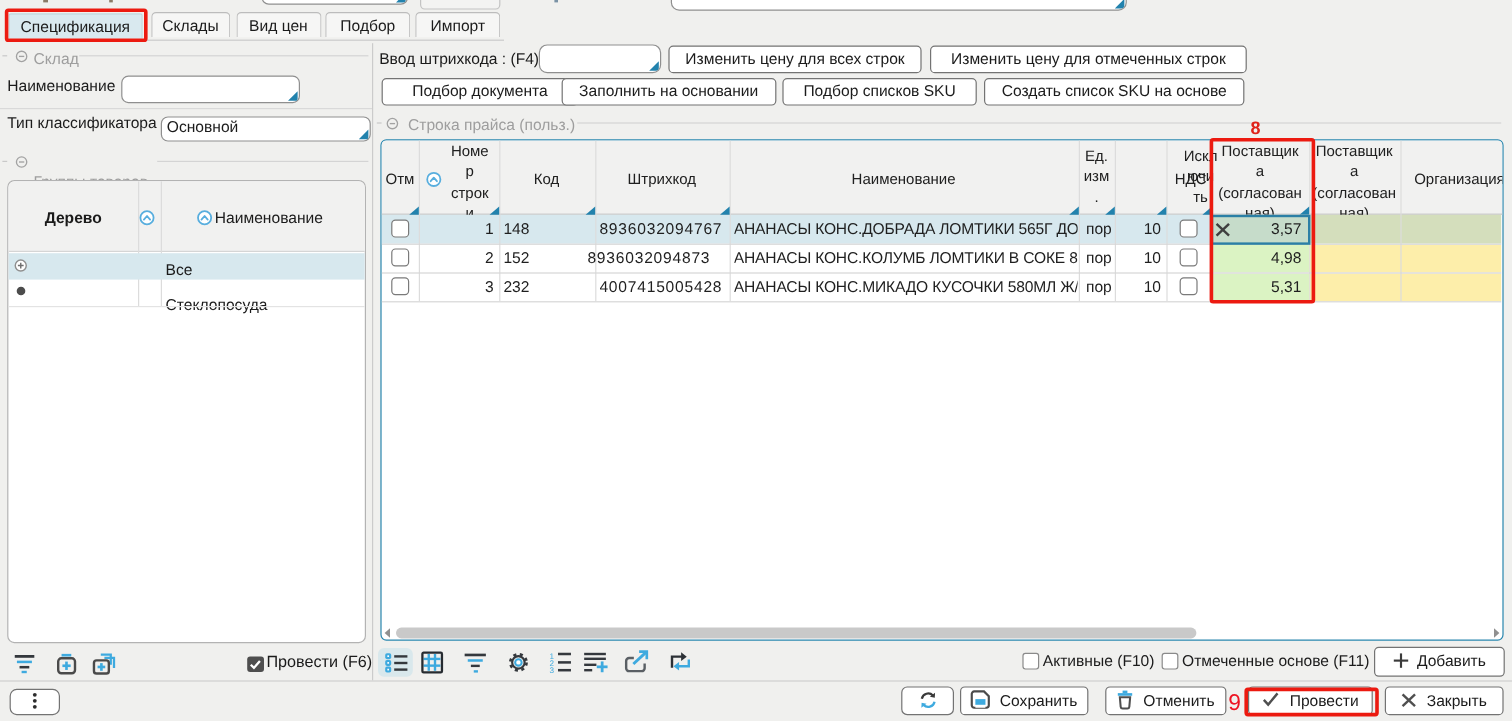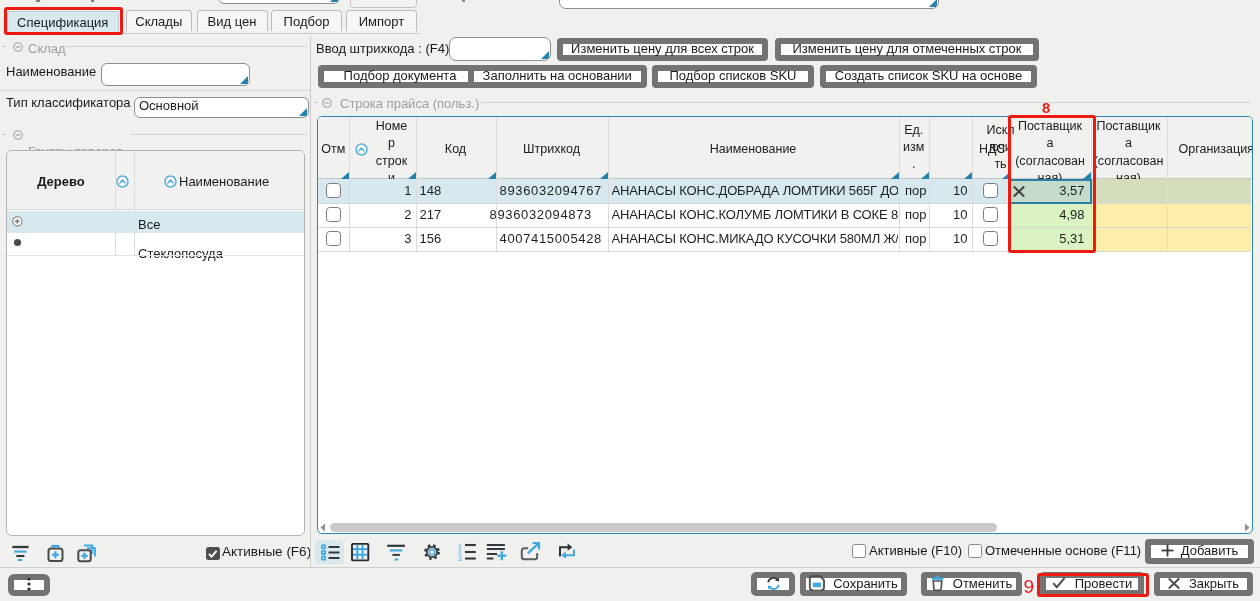--- a/index.html
+++ b/index.html
@@ -1,17 +1,17 @@
 <!DOCTYPE html>
 <html><head><meta charset="utf-8">
 <style>
   html,body{margin:0;padding:0;width:1260px;height:601px;overflow:hidden;
     background:#f0f0ee;font-family:"Liberation Sans",sans-serif;font-size:13px;color:#1b1b1b;}
   .a{position:absolute;box-sizing:border-box;}
-  .btn{position:absolute;box-sizing:border-box;background:#fff;border:6px solid #737373;border-radius:4px;
+  .btn{position:absolute;box-sizing:border-box;background:#fff;border:1px solid #737373;border-radius:4px;
     display:flex;align-items:center;justify-content:center;font-size:13px;color:#1b1b1b;white-space:nowrap;padding-bottom:2px;}
   .inp{position:absolute;box-sizing:border-box;background:#fff;border:1px solid #8f8f8f;border-radius:6px;overflow:hidden;}
   .tri{position:absolute;right:1px;bottom:1px;width:0;height:0;border-style:solid;
     border-width:0 0 8px 8px;border-color:transparent transparent #2282ad transparent;}
   .glb{position:absolute;color:#9e9e9e;font-size:13px;white-space:nowrap;}
   .gln{position:absolute;height:1px;background:#d4d4d4;}
   .tab{position:absolute;box-sizing:border-box;top:9.5px;height:21.5px;background:#f6f6f5;
     border:1px solid #bcbcbc;border-bottom:none;border-radius:4px 4px 0 0;padding-top:2px;
     display:flex;align-items:center;justify-content:center;font-size:13px;}
   .redbox{position:absolute;box-sizing:border-box;border:3.5px solid #ec1a10;border-radius:3px;z-index:50;}
@@ -118,21 +118,21 @@
   <path d="M7,1.5 H15.3 V10" fill="none" stroke="#3eaadf" stroke-width="1.9"></path>
   <path d="M10,4.3 H18 V12.6" fill="none" stroke="#3eaadf" stroke-width="1.9"></path>
   <rect x="1.3" y="6.3" width="12.4" height="11" rx="2.2" fill="none" stroke="#4a4a4a" stroke-width="2"></rect>
   <line x1="4.3" y1="11.8" x2="10.7" y2="11.8" stroke="#3eaadf" stroke-width="2.2"></line>
   <line x1="7.5" y1="8.6" x2="7.5" y2="15" stroke="#3eaadf" stroke-width="2.2"></line>
   </svg>
 <div class="a" style="left:206px;top:546.5px;width:13.5px;height:13.5px;background:#4e4e4e;border-radius:2.5px;"></div>
 <svg style="left:206px;top:546.5px;" width="13.5" height="13.5" viewBox="0 0 13.5 13.5">
   <path d="M3,7 5.6,9.6 10.6,3.8" fill="none" stroke="#fff" stroke-width="1.9"></path>
   </svg>
-<div class="a" style="left:222px;top:544px;font-size:13.5px;">Активные (F6)</div>
+<div class="a" style="left:222px;top:544px;font-size:13.5px;">Провести (F6)</div>
 
 <div class="a" style="left:310px;top:36px;width:1px;height:531px;background:#cbcbcb;"></div>
 
 <div class="a" style="left:316px;top:40.5px;font-size:13px;">Ввод штрихкода : (F4)</div>
 <div class="inp" style="left:449px;top:37px;width:102px;height:23.5px;border-radius:7px;">
     <div class="tri"></div>
   </div>
 <div class="btn" style="left:557px;top:37.5px;width:211px;height:23px;">Изменить цену для всех строк</div>
 <div class="btn" style="left:775px;top:37.5px;width:264px;height:23px;">Изменить цену для отмеченных строк</div>
 <div class="btn" style="left:318px;top:64.5px;width:164px;height:23px;">Подбор документа</div>
@@ -207,31 +207,31 @@
   <div class="cell" style="left:612px;top:66px;width:38px;text-align:right;">10</div>
   <div class="cb" style="left:665.5px;top:65.5px;"></div>
   <svg style="left:695px;top:68.5px;z-index:6;" width="12" height="11" viewBox="0 0 12 11">
     <line x1="0.8" y1="0.6" x2="11.2" y2="10.4" stroke="#3f3f3f" stroke-width="2"></line>
     <line x1="11.2" y1="0.6" x2="0.8" y2="10.4" stroke="#3f3f3f" stroke-width="2"></line>
     </svg>
   <div class="cell" style="left:705px;top:66px;width:62px;text-align:right;z-index:6;padding-left:12px;">3,57</div>
 
   <div class="cb" style="left:8px;top:89.5px;"></div>
   <div class="cell" style="left:50px;top:90px;width:44px;text-align:right;">2</div>
-  <div class="cell" style="left:102px;top:90px;width:70px;">217</div>
+  <div class="cell" style="left:102px;top:90px;width:70px;">152</div>
   <div class="cell" style="left:172px;top:90px;width:106px;letter-spacing:0.65px;">8936032094873</div>
   <div class="cell" style="left:294px;top:90px;width:286px;letter-spacing:-0.15px;">АНАНАСЫ КОНС.КОЛУМБ ЛОМТИКИ В СОКЕ 830МЛ</div>
   <div class="cell" style="left:587.5px;top:90px;width:23px;">пор</div>
   <div class="cell" style="left:612px;top:90px;width:38px;text-align:right;">10</div>
   <div class="cb" style="left:665.5px;top:89.5px;"></div>
   <div class="cell" style="left:705px;top:90px;width:62px;text-align:right;">4,98</div>
 
   <div class="cb" style="left:8px;top:113.5px;"></div>
   <div class="cell" style="left:50px;top:114px;width:44px;text-align:right;">3</div>
-  <div class="cell" style="left:102px;top:114px;width:70px;">156</div>
+  <div class="cell" style="left:102px;top:114px;width:70px;">232</div>
   <div class="cell" style="left:182px;top:114px;width:106px;letter-spacing:0.65px;">4007415005428</div>
   <div class="cell" style="left:294px;top:114px;width:286px;letter-spacing:-0.15px;">АНАНАСЫ КОНС.МИКАДО КУСОЧКИ 580МЛ Ж/Б</div>
   <div class="cell" style="left:587.5px;top:114px;width:23px;">пор</div>
   <div class="cell" style="left:612px;top:114px;width:38px;text-align:right;">10</div>
   <div class="cb" style="left:665.5px;top:113.5px;"></div>
   <div class="cell" style="left:705px;top:114px;width:62px;text-align:right;">5,31</div>
 
   <svg style="left:1.5px;top:405.5px;" width="8" height="9" viewBox="0 0 8 9">
       <path d="M6,0.5 L1.5,4.5 L6,8.5 Z" fill="#909090"></path>
     </svg>

